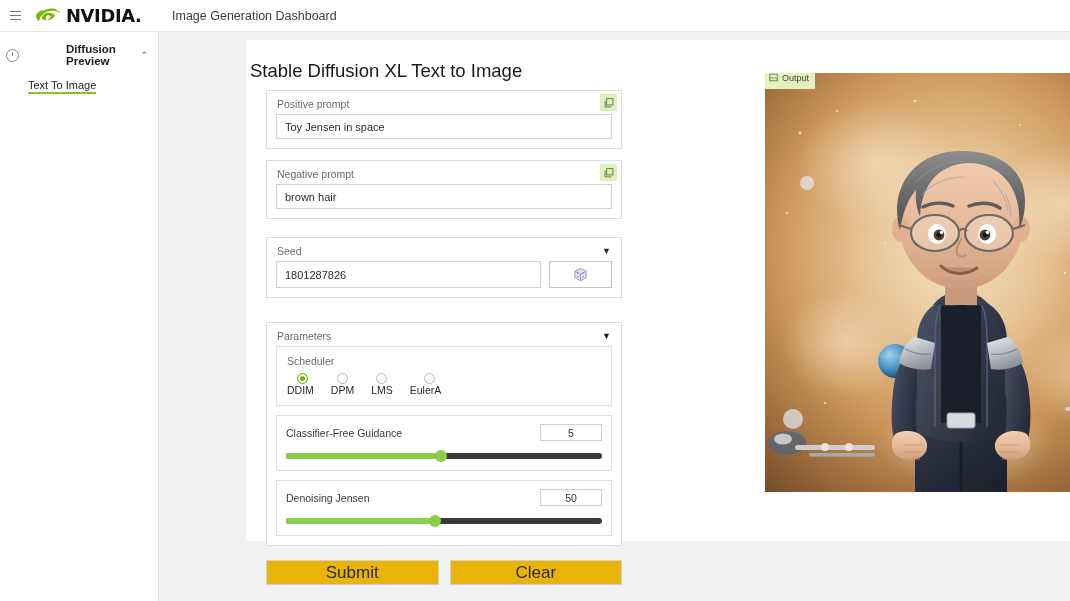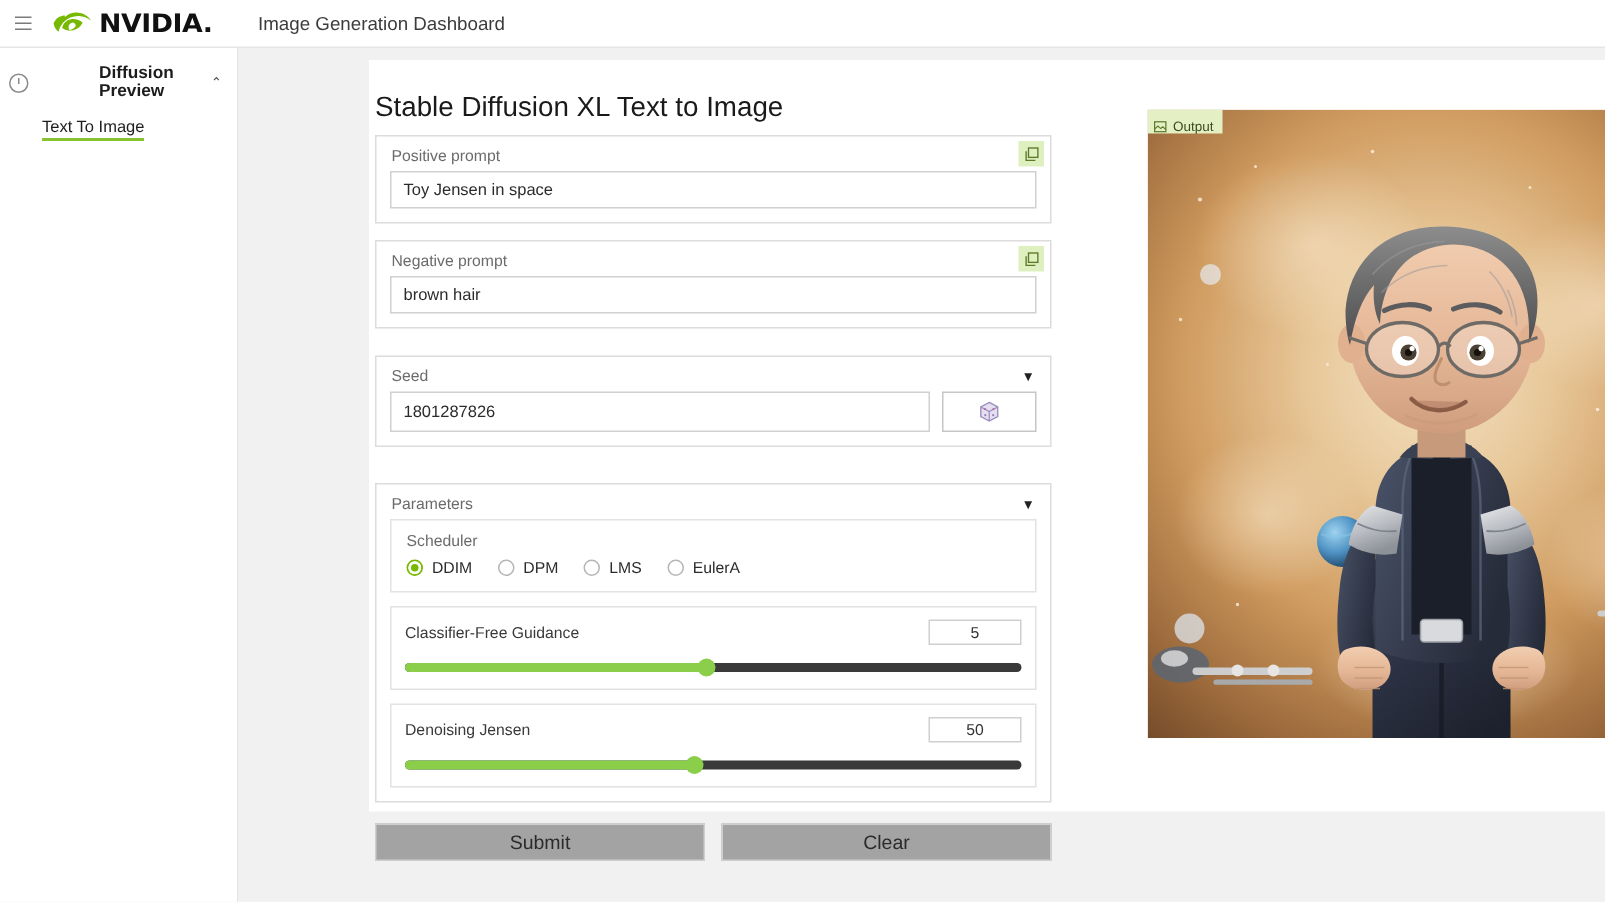--- a/index.html
+++ b/index.html
@@ -62,21 +62,21 @@
   #main { position: absolute; left: 159px; top: 32px; width: 911px; height: 569px; background: #f1f1f1; }
   #content-card {
     position: absolute; left: 87px; top: 8px; width: 824px; height: 501px;
     background: #ffffff;
   }
   #page-title {
     position: absolute; left: 4px; top: 20px;
     font-size: 18.5px; color: #1a1a1a; font-weight: normal;
   }
 
-  #left-col { position: absolute; left: 4px; top: 50px; width: 451px; }
+  #left-col { position: absolute; left: 20px; top: 50px; width: 356px; }
 
   
   .group-box {
     border: 1px solid #dcdcdc; background: #fff; position: relative;
   }
   .grp-label { font-size: 10.5px; color: #6b6b6b; padding: 7px 10px 4px 10px; }
   .grp-caret {
     position: absolute; right: 10px; top: 8px; font-size: 9px; color: #222;
   }
   .copy-btn {
@@ -98,21 +98,21 @@
   }
   .dice-btn {
     width: 63px; height: 27px; border: 1px solid #c6c6c6; background: #fff;
     display: flex; align-items: center; justify-content: center; cursor: pointer;
   }
 
   
   .inner-box { border: 1px solid #e2e2e2; margin: 0 9px 9px 9px; }
   .sched-label { font-size: 10.5px; color: #6b6b6b; padding: 8px 0 6px 10px; }
   .radio-row { display: flex; align-items: center; padding: 0 0 9px 10px; gap: 17px; }
-  .radio-item { display: flex; align-items: flex-start; cursor: pointer; }
+  .radio-item { display: flex; align-items: flex-end; cursor: pointer; flex-direction: column; }
   .radio-dot {
     width: 11px; height: 11px; border-radius: 50%; border: 1.5px solid #b6b6b6;
     margin-right: 6px; background: #fff;
   }
   .radio-dot.on {
     border-color: #76b900; background: #76b900;
     box-shadow: inset 0 0 0 2px #ffffff;
   }
   .radio-text { font-size: 10.5px; color: #2b2b2b; }
 
@@ -129,33 +129,33 @@
     background: #3a3a3a; cursor: pointer;
   }
   .slider-fill { position: absolute; left: 0; top: 0; height: 6px; border-radius: 3px; background: #8ace4a; }
   .slider-thumb {
     position: absolute; top: -3px; width: 12px; height: 12px; border-radius: 50%;
     background: #8ace4a; transform: translateX(-6px); cursor: grab;
   }
 
   .action-row { display: flex; gap: 11px; margin-top: 14px; }
   .action-btn {
-    flex: 1; height: 25px; border: 1px solid #cfcfcf; background: #a3a3a3;
-    font-size: 13px; color: #2b2b2b; display: flex; align-items: center;
+    flex: 1; height: 25px; border: 1px solid #cfcfcf; background: #eab308;
+    font-size: 17px; color: #2b2b2b; display: flex; align-items: center;
     justify-content: center; cursor: pointer;
   }
 
   
   #output-panel {
     position: absolute; left: 519px; top: 33px; width: 392px; height: 419px;
     overflow: hidden;
   }
   #output-badge {
     position: absolute; left: 0; top: 0; z-index: 5; height: 16px;
-    background: #e4f0c4; display: flex; align-items: flex-end; padding: 0 6px 0 4px;
+    background: #e4f0c4; display: flex; align-items: flex-start; padding: 0 6px 0 4px;
     cursor: pointer;
   }
   #output-badge .bt { font-size: 9px; color: #3c4a20; margin-left: 4px; }
   #gen-image { position: absolute; inset: 0; }
 </style>
 </head>
 <body>
 
 <div id="topbar">
   <div id="hamburger">

